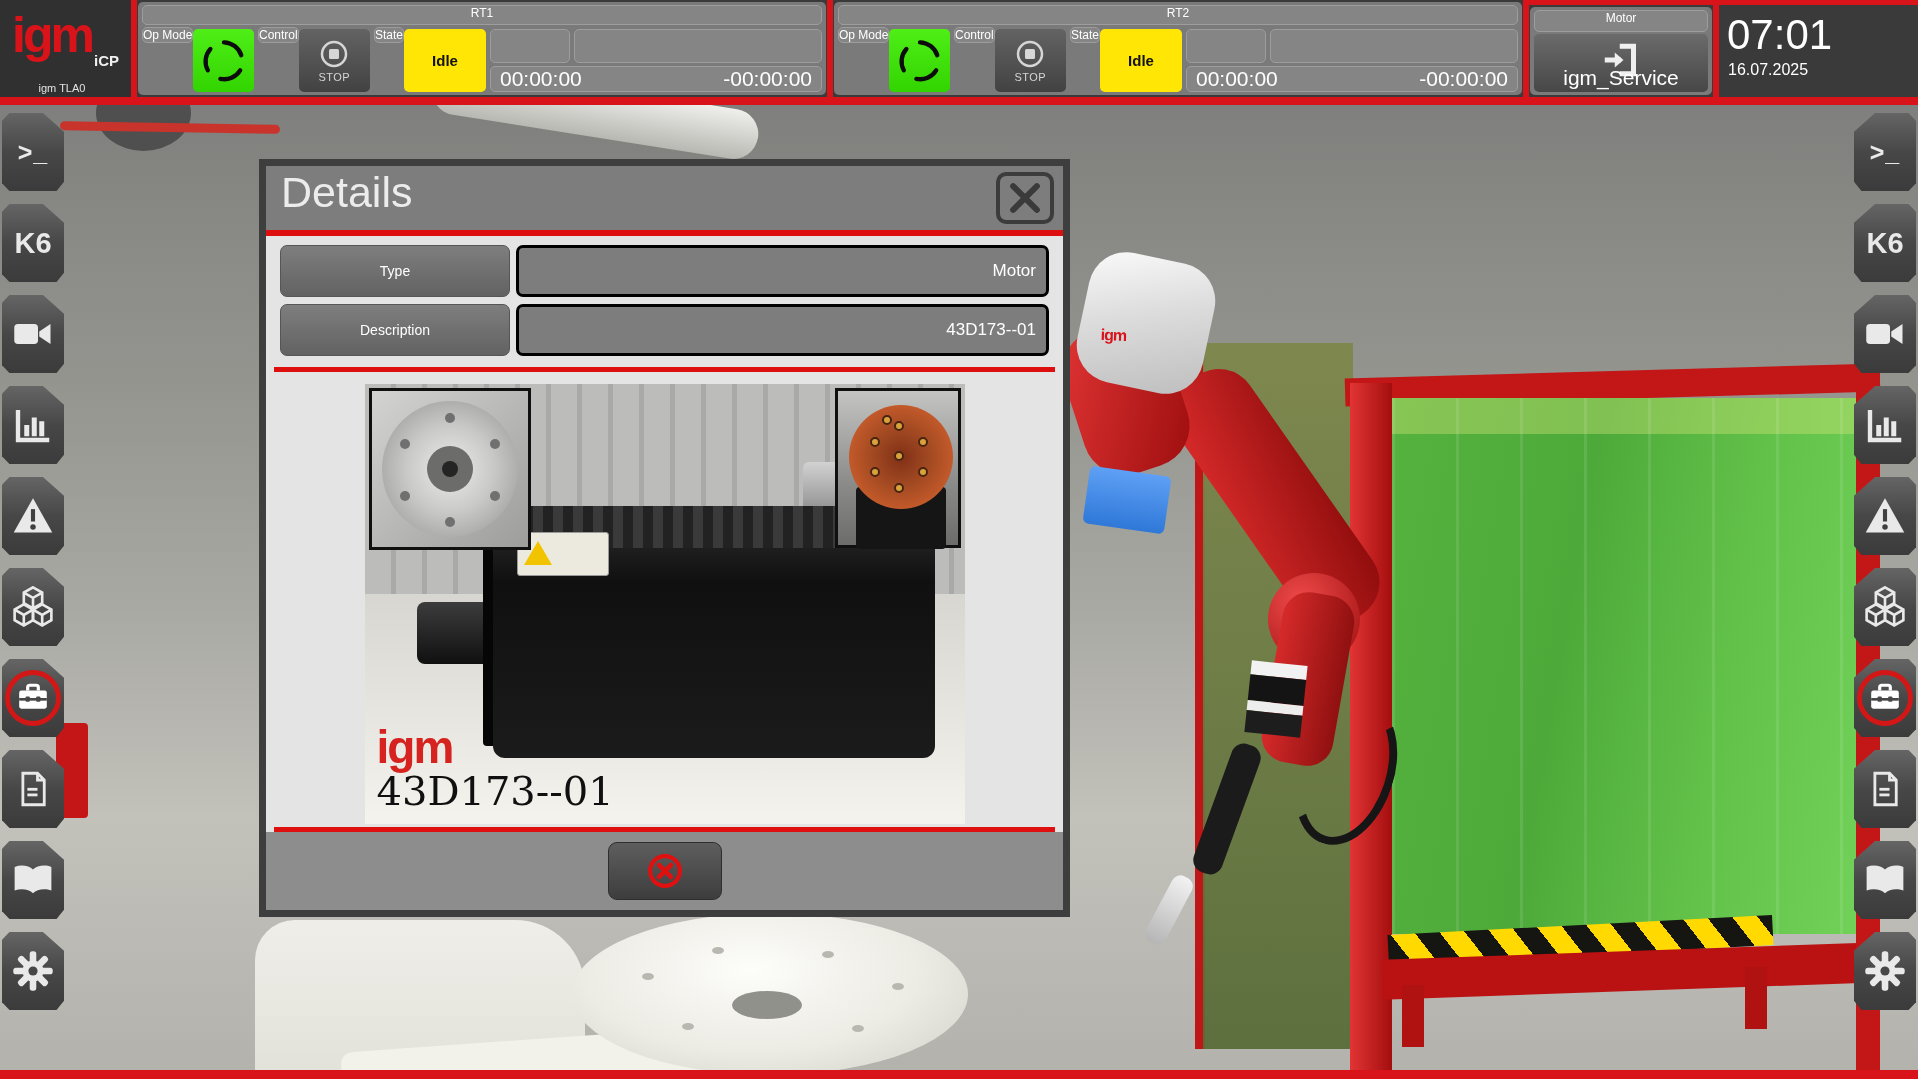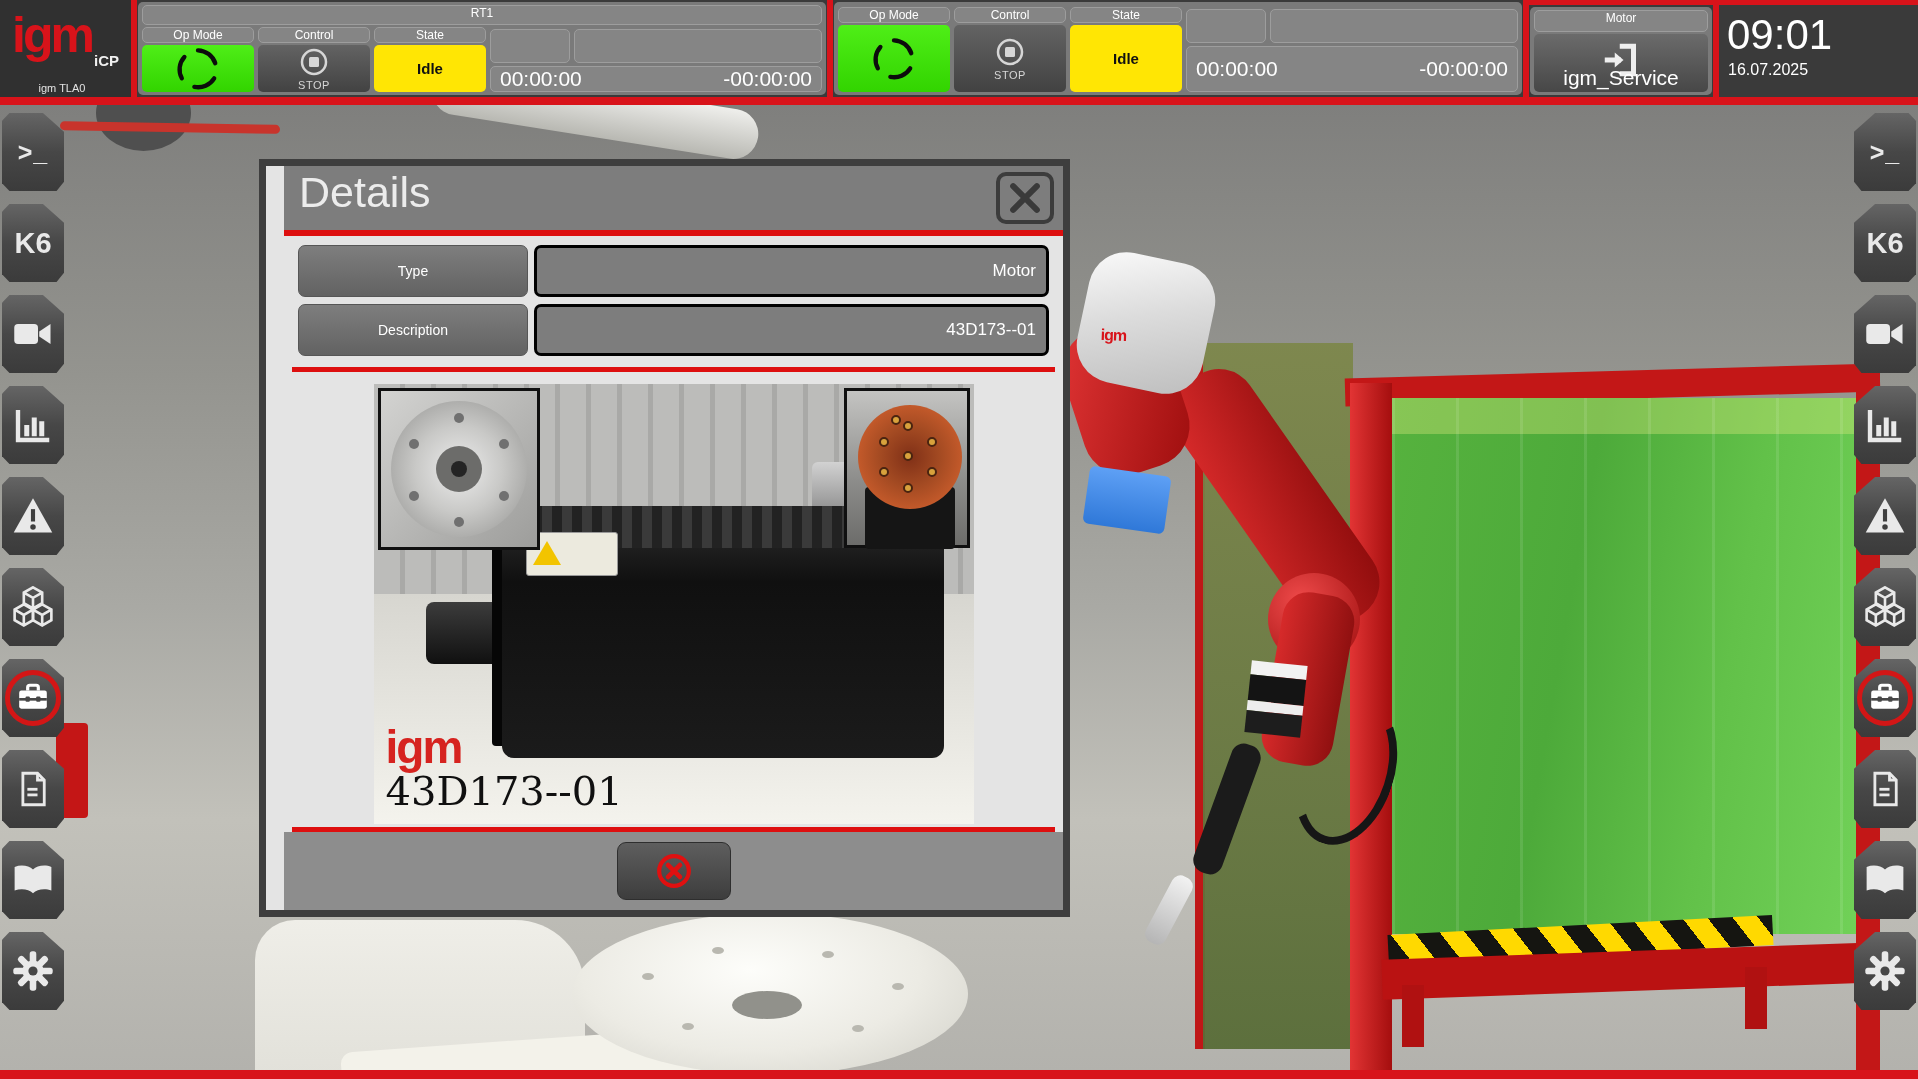--- a/index.html
+++ b/index.html
@@ -16,21 +16,21 @@
   .brand-suffix { position:absolute; left:94px; top:52px; font-size:15px; font-weight:bold; color:#f0f0f0; }
   .logo-sub { position:absolute; left:0; right:7px; bottom:3px; text-align:center;
               font-size:11px; color:#e3e3e3; }
   .vdiv { width:6px; background:#d8131a; }
   .panel { background:#7a7a7a; border-radius:5px; margin:2px 1px; padding:3px 4px;
            display:flex; flex-direction:column; }
   .rt-panel { width:688px; }
   .strip { height:22px; background:#858585; border:1px solid #9d9d9d; border-radius:5px;
            color:#fff; font-size:12px; text-align:center; line-height:15px; }
   .rt-body { flex:1; display:flex; gap:4px; margin-top:2px; }
-  .rt-col { width:112px; display:flex; flex-direction:column; }
+  .rt-col { width:112px; display:flex; flex-direction:row; }
   .rt-label { height:16px; background:#858585; border:1px solid #9d9d9d; border-radius:5px;
               color:#fff; font-size:12px; text-align:center; line-height:14px; }
   .rt-btn { flex:1; margin-top:2px; border-radius:5px; display:flex; flex-direction:column;
             align-items:center; justify-content:center; }
   .btn-green { background:linear-gradient(180deg,#4fee17 0%,#32d400 100%); }
   .btn-dark  { background:linear-gradient(180deg,#636363 0%,#424242 100%); color:#d6d6d6; }
   .btn-dark .cap { font-size:11px; margin-top:1px; letter-spacing:.5px; }
   .btn-yellow { background:#ffe604; color:#111; font-weight:bold; font-size:15px; }
   .rt-right { flex:1; display:flex; flex-direction:column; gap:3px; margin-top:2px; }
   .rt-right-top { display:flex; gap:4px; height:34px; }
@@ -128,21 +128,21 @@
               background:linear-gradient(180deg,#656565 0%,#474747 50%,#3b3b3b 100%); }
   .sidebar.left .side-btn  { clip-path:polygon(12% 0,66% 0,100% 24%,100% 88%,88% 100%,12% 100%,0 90%,0 10%); }
   .sidebar.right .side-btn { clip-path:polygon(34% 0,88% 0,100% 10%,100% 90%,88% 100%,12% 100%,0 88%,0 24%); }
   .glyph-term { font-size:25px; font-weight:bold; letter-spacing:1px; }
   .glyph-k6 { font-size:29px; font-weight:bold; }
   .ring { width:56px; height:56px; border:5px solid #d31616; border-radius:50%;
           display:flex; align-items:center; justify-content:center; }
 
   
   .dialog { position:absolute; left:259px; top:159px; width:811px; height:758px; z-index:10;
-            background:#e4e4e4; border:7px solid #3e3e3e; display:flex; flex-direction:column;padding-left:18px; }
+            background:#e4e4e4; border:7px solid #3e3e3e; display:flex; flex-direction:column; }
   .dlg-header { height:64px; background:#7d7d7d; position:relative; flex:none; }
   .dlg-title { position:absolute; left:15px; top:2px; font-size:43px; color:#ececec; }
   .dlg-close { position:absolute; right:9px; top:6px; width:58px; height:52px;
                border:4px solid #3c3c3c; border-radius:10px; display:flex;
                align-items:center; justify-content:center; background:transparent; }
   .redline { height:6px; background:#dd0f0f; flex:none; }
   .redline.inner { margin:3px 8px 0 8px; height:5px; }
   .dlg-rows { padding:9px 14px 1px 14px; flex:none; }
   .dlg-row { display:flex; gap:6px; height:52px; margin-bottom:7px; }
   .row-label { width:230px; border-radius:7px; border:1px solid #565656; color:#fff;
@@ -248,20 +248,21 @@
           <div class="rt-timer">
             <span>00:00:00</span>
             <span>-00:00:00</span>
           </div>
         </div>
       </div>
     </div>
     <div class="vdiv"></div>
 
     <div class="panel rt-panel">
+      <div class="strip">RT2</div>
       <div class="rt-body">
         <div class="rt-col">
           <div class="rt-label">Op Mode</div>
           <div class="rt-btn btn-green">
             <svg viewBox="0 0 32 32" width="46" height="46">
                 <g fill="none" stroke="#0c0c0c" stroke-width="3" stroke-linecap="round">
                   <path d="M16 3 a13 13 0 0 1 12 9"></path>
                   <path d="M16 3 a13 13 0 0 1 12 9" transform="rotate(120 16 16)"></path>
                   <path d="M16 3 a13 13 0 0 1 12 9" transform="rotate(240 16 16)"></path>
                 </g>
@@ -307,21 +308,21 @@
               <path d="M3 16 h13" stroke="#efefef" stroke-width="4"></path>
               <path d="M11 10 l7 6 -7 6 Z" fill="#efefef"></path>
             </svg>
           <div class="user-name">igm_Service</div>
         </div>
       </div>
     </div>
     <div class="vdiv"></div>
 
     <div class="clock-sec">
-      <div class="time">09:01</div>
+      <div class="time">07:01</div>
       <div class="date">16.07.2025</div>
     </div>
   </div>
   <div class="hline-top"></div>
   <div class="hline-bottom"></div>
 
   <div class="scene">
     <div class="sc-dark-tl"></div>
     <div class="sc-tube"></div>
     <div class="sc-tube-red"></div>

